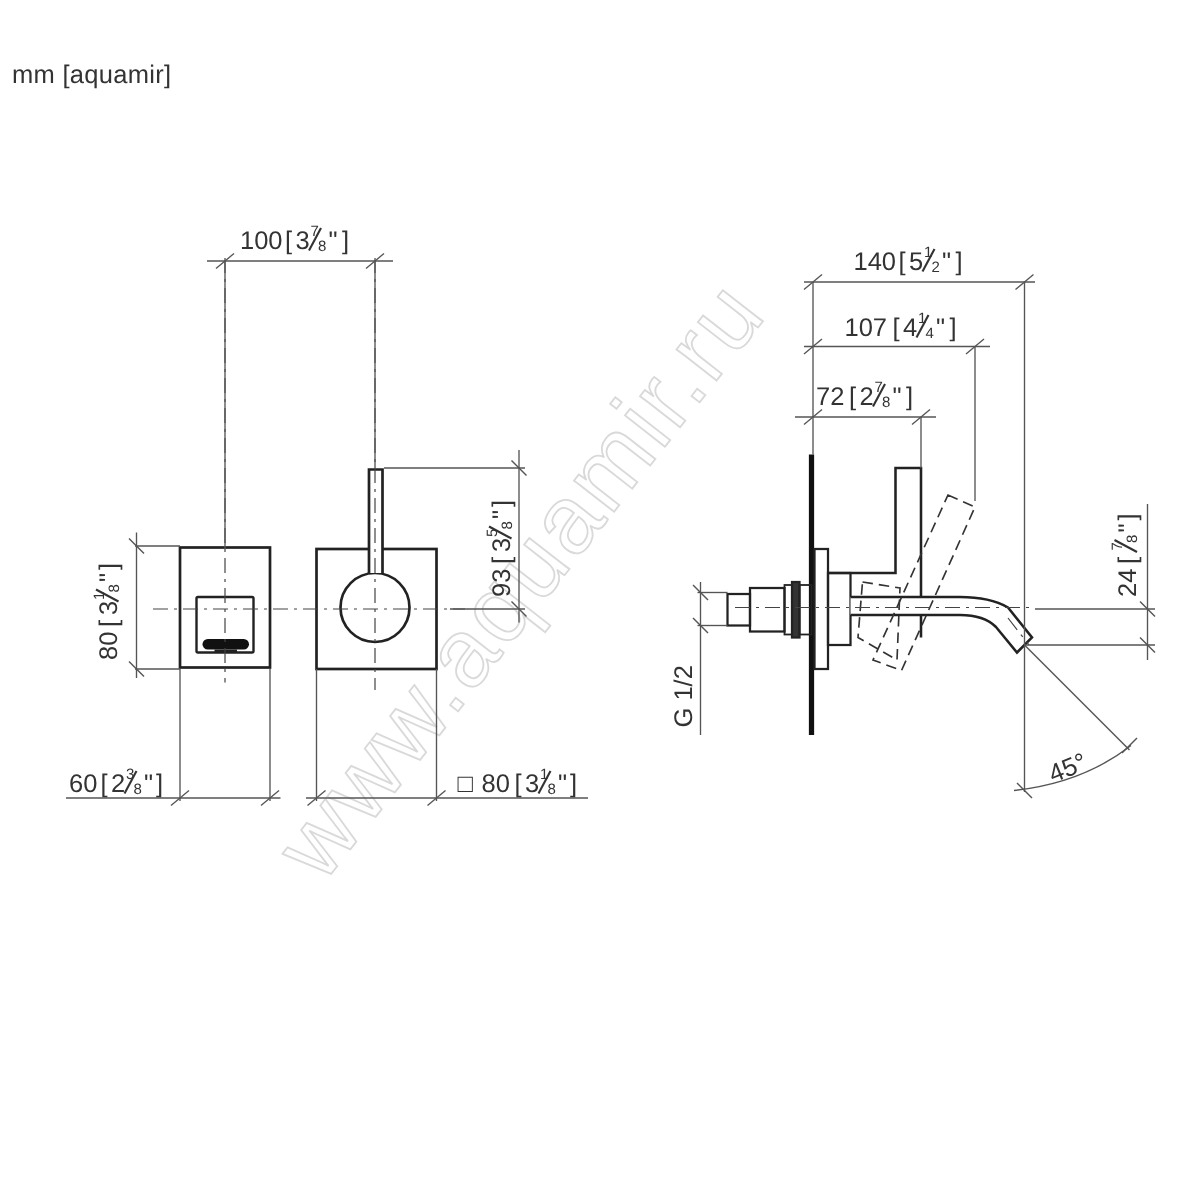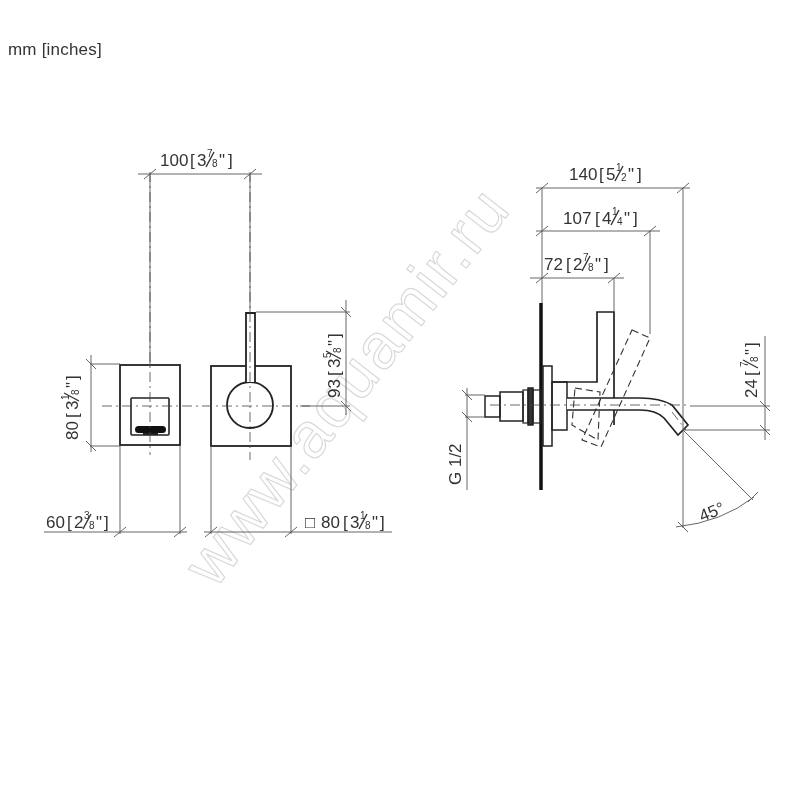--- a/index.html
+++ b/index.html
@@ -7,21 +7,21 @@
          font-family:"Liberation Sans", sans-serif; color:#333; }
   .units { position:absolute; left:8px; top:40px; font-size:17px; color:#333; letter-spacing:0.2px; }
   svg { position:absolute; left:0; top:0; }
   .dim { font-family:"Liberation Sans", sans-serif; font-size:17px; fill:#333; }
   .frac { font-family:"Liberation Sans", sans-serif; font-size:10px; fill:#333; }
   .wm { font-family:"Liberation Sans", sans-serif; font-size:64px; fill:none; stroke:#d9d9d9; stroke-width:1.2; letter-spacing:2px; }
 </style>
 </head>
 <body>
 
-<div class="units">mm [inches]</div>
+<div class="units">mm [aquamir]</div>
 
 <svg width="800" height="800" viewBox="0 0 800 800">
 
   <g transform="translate(215,590) rotate(-52)">
     <text class="wm" x="0" y="0">www.aquamir.ru</text>
   </g>
 
   <g stroke="#222" fill="none">
     <rect x="120" y="365" width="60" height="80" stroke-width="1.8"></rect>
     <rect x="131" y="398" width="38" height="37" stroke-width="1.6" rx="1"></rect>

